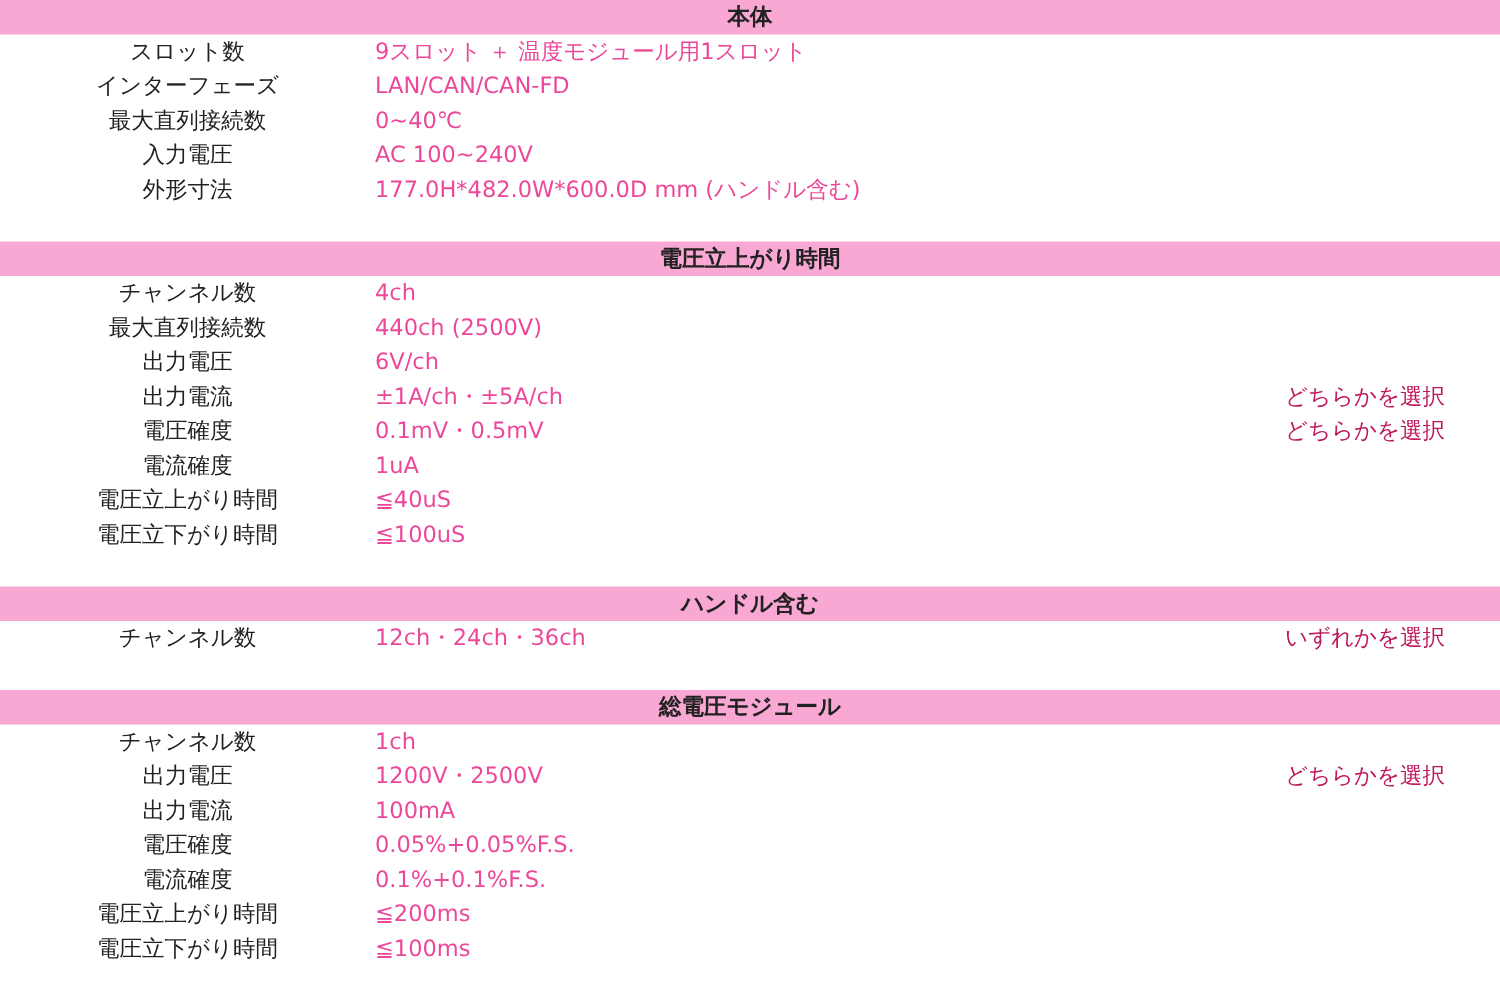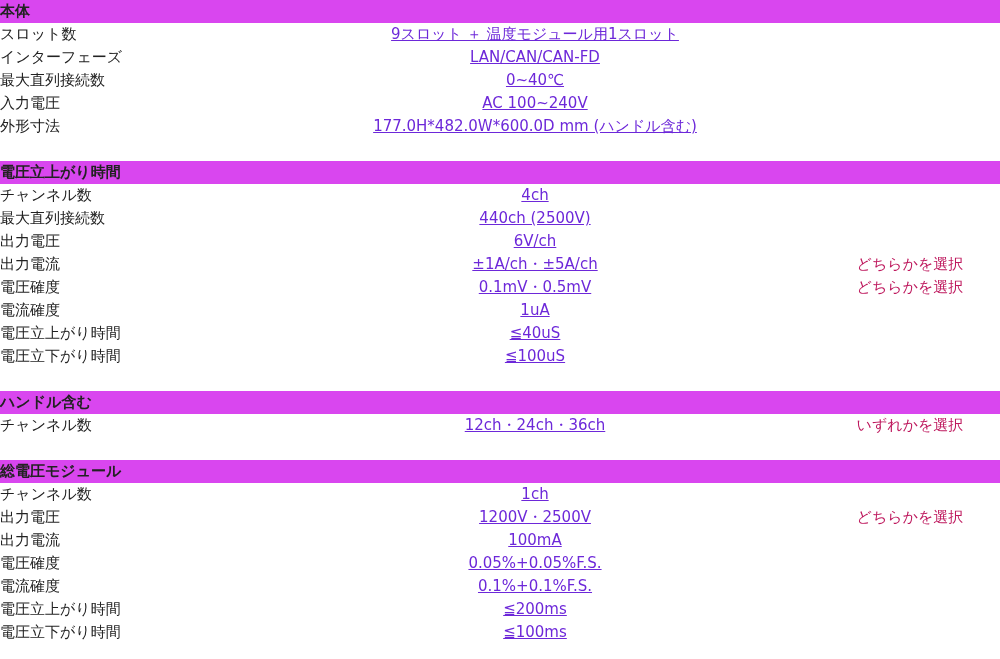--- a/index.html
+++ b/index.html
@@ -26,42 +26,42 @@
     line-height: 1.0;
     height: 23px;
     vertical-align: middle;
     border: none;
   }
   .col-label { width: 250px; }
   .col-value { width: 570px; }
   .col-note  { width: 180px; }
 
   tr.section td {
-    background: #d946ef;
-    text-align: left;
+    background: #f9a8d4;
+    text-align: center;
     font-weight: bold;
     height: 25px;
     border-top: 1px solid #d6d6d6;
     border-bottom: 1px solid #d6d6d6;
   }
   tr.spacer td {
     background: #ffffff;
     height: 11px;
     border: none;
   }
   tr.row td {
     border-bottom: 1px solid #e2e2e2;
   }
   tr.row td.label {
+    text-align: center;
     color: #222222;
   }
   tr.row td.value {
-    text-align: center;
-    color: #6d28d9;
-    text-decoration: underline;
+    text-align: left;
+    color: #ec4899;
   }
   tr.row td.note {
     text-align: center;
     color: #be185d;
     font-size: 14px;
   }
   tr.row:first-child td { }
 </style>
 </head>
 <body>

